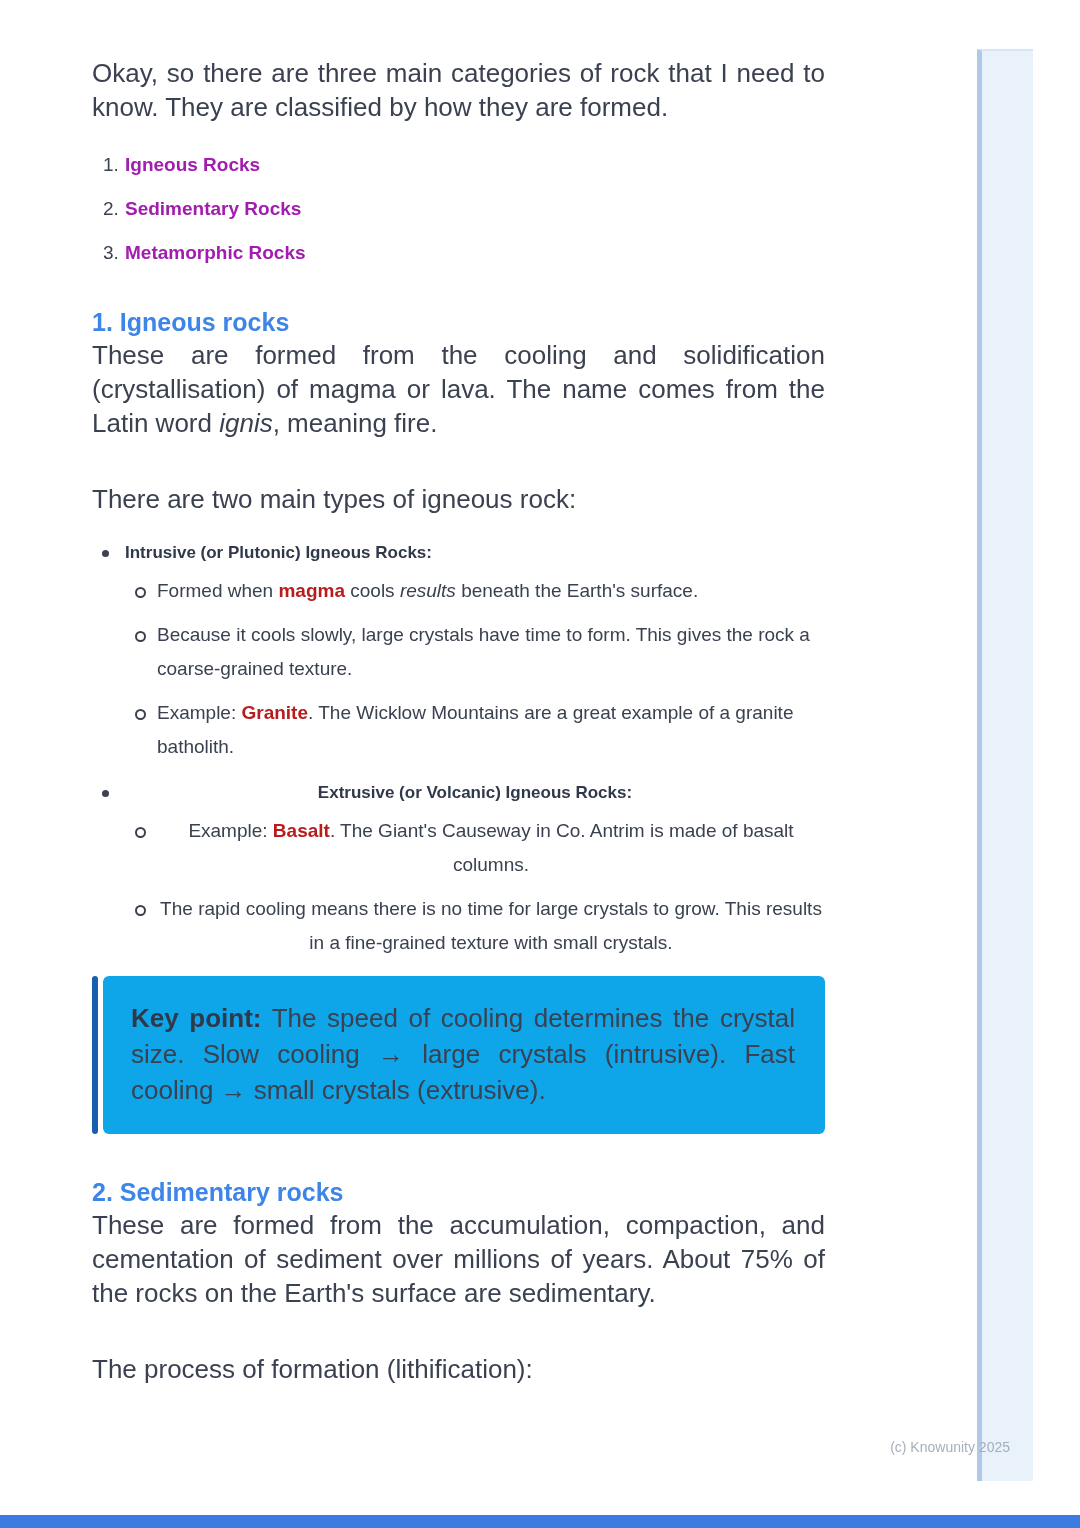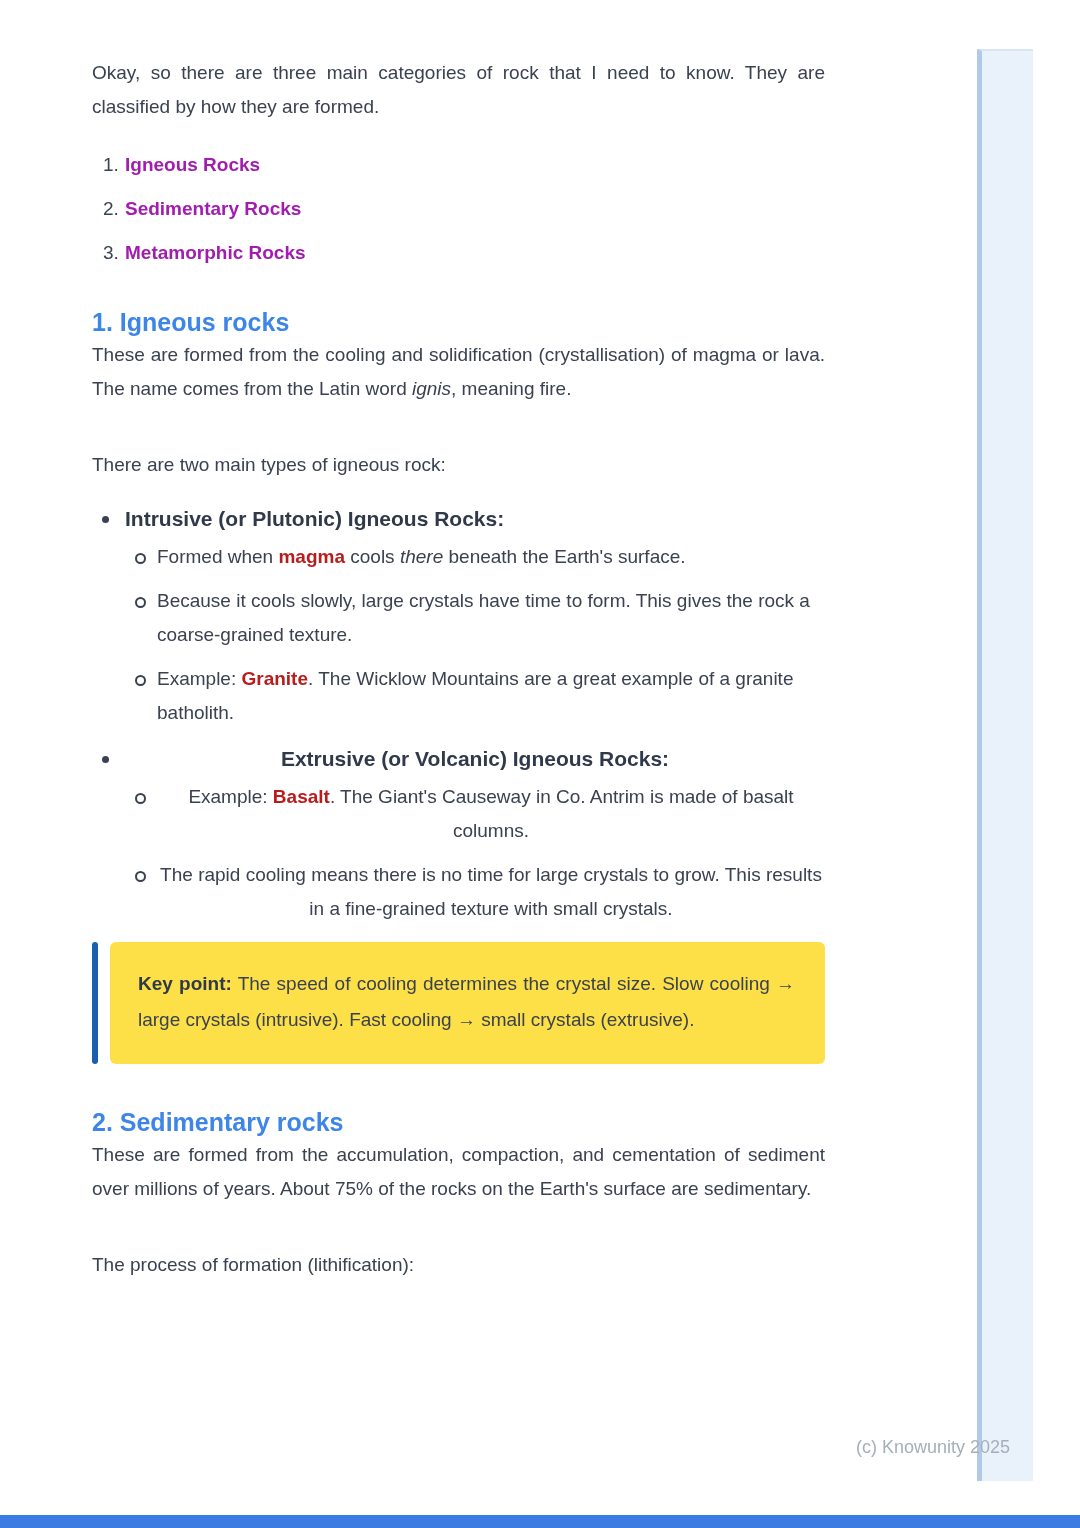--- a/index.html
+++ b/index.html
@@ -12,21 +12,21 @@
     font-family: "Liberation Sans", "DejaVu Sans", sans-serif;
     color: #3a4150;
   }
   .content {
     position: absolute;
     left: 92px;
     top: 0;
     width: 733px;
   }
   .para {
-    font-size: 19px;
+    font-size: 26px;
     line-height: 34px;
     margin: 0;
     color: #3a4150;
   }
   .just { text-align: justify; text-justify: inter-word; }
   .intro { margin-top: 56px; }
 
   
   .num-list { margin: 24px 0 0 0; padding: 0; list-style: none; }
   .num-item {
@@ -49,21 +49,21 @@
   .mt22 { }
   .mt26 { margin-top: 42px; }
 
   
   .blist { margin: 20px 0 0 0; padding: 0; list-style: none; }
   .b1 { margin: 0; padding: 0; }
   .b1 + .b1 { margin-top: 12px; text-align: center; }
   .b1-head {
     position: relative;
     padding-left: 33px;
-    font-size: 21px; line-height: 34px;
+    font-size: 17px; line-height: 34px;
     font-weight: 700; color: #30394a;
   }
   .dot-marker {
     position: absolute; left: 10px; top: 14px;
     width: 7px; height: 7px; border-radius: 50%;
     background: #3a4150;
   }
   .blist2 { margin: 4px 0 0 0; padding: 0; list-style: none; }
   .b2 {
     position: relative;
@@ -86,23 +86,23 @@
     display: flex;
     align-items: stretch;
   }
   .kp-bar {
     width: 6px;
     border-radius: 4px;
     background: #1a5fae;
     flex: 0 0 6px;
   }
   .kp-body {
-    margin-left: 12px;
+    margin-left: 5px;
     flex: 1;
-    background: #fde047;
+    background: #0ea5e9;
     border-radius: 6px;
     padding: 24px 30px 26px 28px;
   }
   .kp-body .para { line-height: 36px; }
   .kp-body strong { font-weight: 700; color: #30394a; }
 
   
   .side-panel {
     position: absolute;
     left: 977px;
@@ -112,21 +112,21 @@
     background: #e9f2fb;
     border-left: 5px solid #afc9e7;
     border-top: 2px solid #d8e6f4;
     box-sizing: border-box;
   }
 
   .footer {
     position: absolute;
     top: 1437px;
     right: 70px;
-    font-size: 18px;
+    font-size: 14px;
     line-height: 20px;
     color: #a4afbb;
     z-index: 2;
   }
 
   .bottom-bar {
     position: absolute;
     left: 0; bottom: 0;
     width: 100%;
     height: 13px;
@@ -161,21 +161,21 @@
 
     <ul class="blist">
       <li class="b1">
         <div class="b1-head">
           <span class="dot-marker"></span>
           <strong>Intrusive (or Plutonic) Igneous Rocks:</strong>
         </div>
         <ul class="blist2">
           <li class="b2">
             <span class="circ-marker"></span>
-            <span>Formed when </span><strong>magma</strong><span> cools </span><em>there</em><span> beneath the Earth's surface.</span>
+            <span>Formed when </span><strong>magma</strong><span> cools </span><em>results</em><span> beneath the Earth's surface.</span>
           </li>
           <li class="b2">
             <span class="circ-marker"></span>
             <span>Because it cools slowly, large crystals have time to form. This gives the rock a coarse-grained texture.</span>
           </li>
           <li class="b2">
             <span class="circ-marker"></span>
             <span>Example: </span><strong>Granite</strong><span>. The Wicklow Mountains are a great example of a granite batholith.</span>
           </li>
         </ul>

